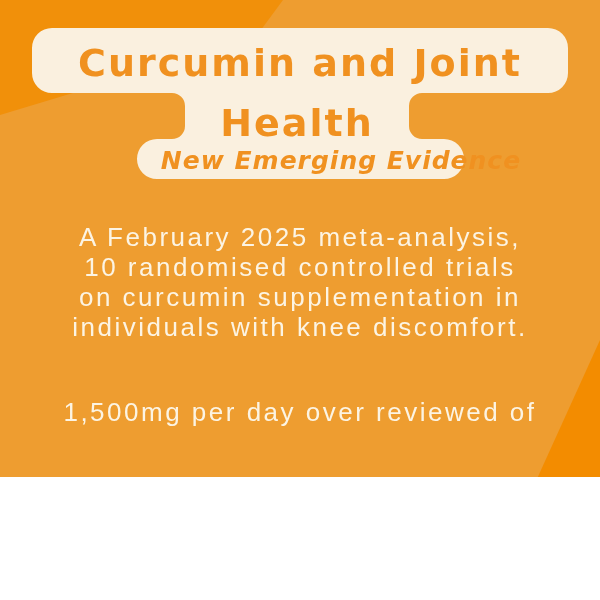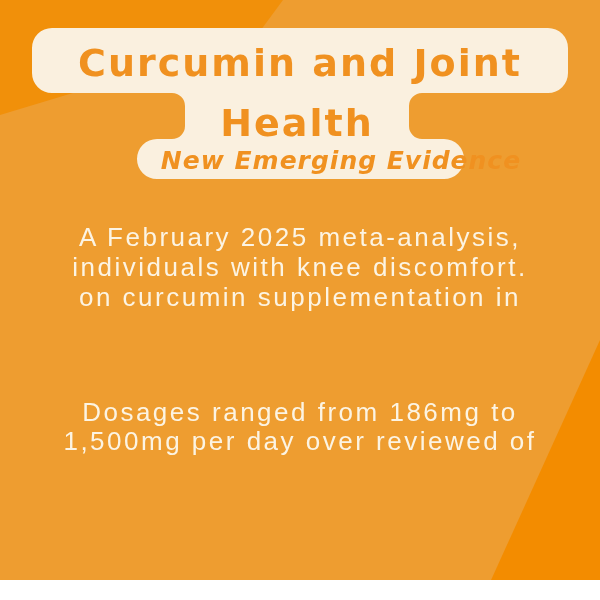--- a/index.html
+++ b/index.html
@@ -1,18 +1,18 @@
 <!DOCTYPE html>
 <html><head>
 <meta charset="utf-8">
 <style>
   html,body{margin:0;padding:0;background:#fff;}
   .canvas{
     position:relative;
-    width:600px;height:580px;
+    width:600px;height:477px;
     overflow:hidden;
     font-family:"DejaVu Sans", sans-serif;
   }
   .bg-svg{position:absolute;left:0;top:0;width:600px;height:600px;display:block;}
   .txt{position:absolute;left:0;width:600px;text-align:center;white-space:pre;}
   .title-line{
     font-family:"DejaVu Sans", sans-serif;
     font-weight:bold;
     font-size:38px;
     line-height:38px;
@@ -65,22 +65,22 @@
   </svg>
 
   <div class="txt title-line title-1" style="color: rgb(240, 145, 32);">Curcumin and Joint</div>
 
   <div class="txt title-line title-2" style="color: rgb(240, 145, 32);">Health</div>
 
   <div class="txt subtitle" style="color: rgb(240, 145, 32); padding-left: 41px;">New Emerging Evidence</div>
 
   <div class="body-block body-1" style="color: rgb(252, 244, 227);">
     <div>A February 2025 meta-analysis,</div>
+    <div>10 randomised controlled trials</div>
+    <div>on curcumin supplementation in</div>
     <div>individuals with knee discomfort.</div>
-    <div>on curcumin supplementation in</div>
   </div>
 
   <div class="body-block body-2" style="color: rgb(252, 244, 227);">
-    <div>Dosages ranged from 186mg to</div>
     <div>1,500mg per day over reviewed of</div>
   </div>
 
 </div>
 
 </body></html>

